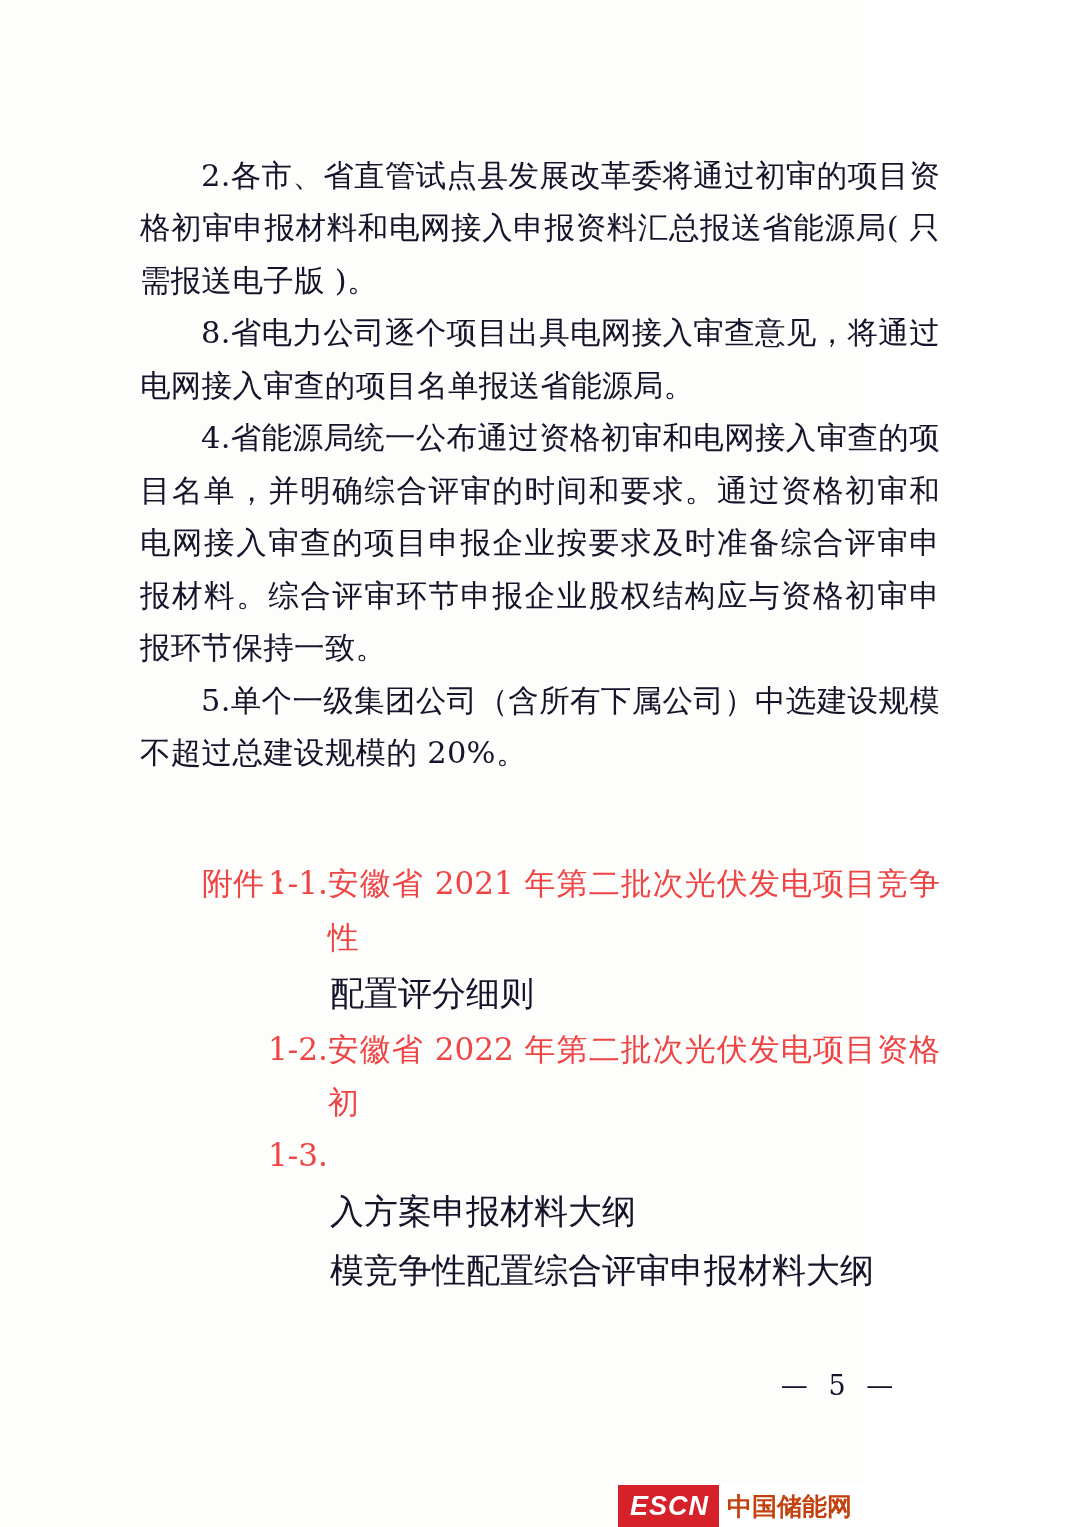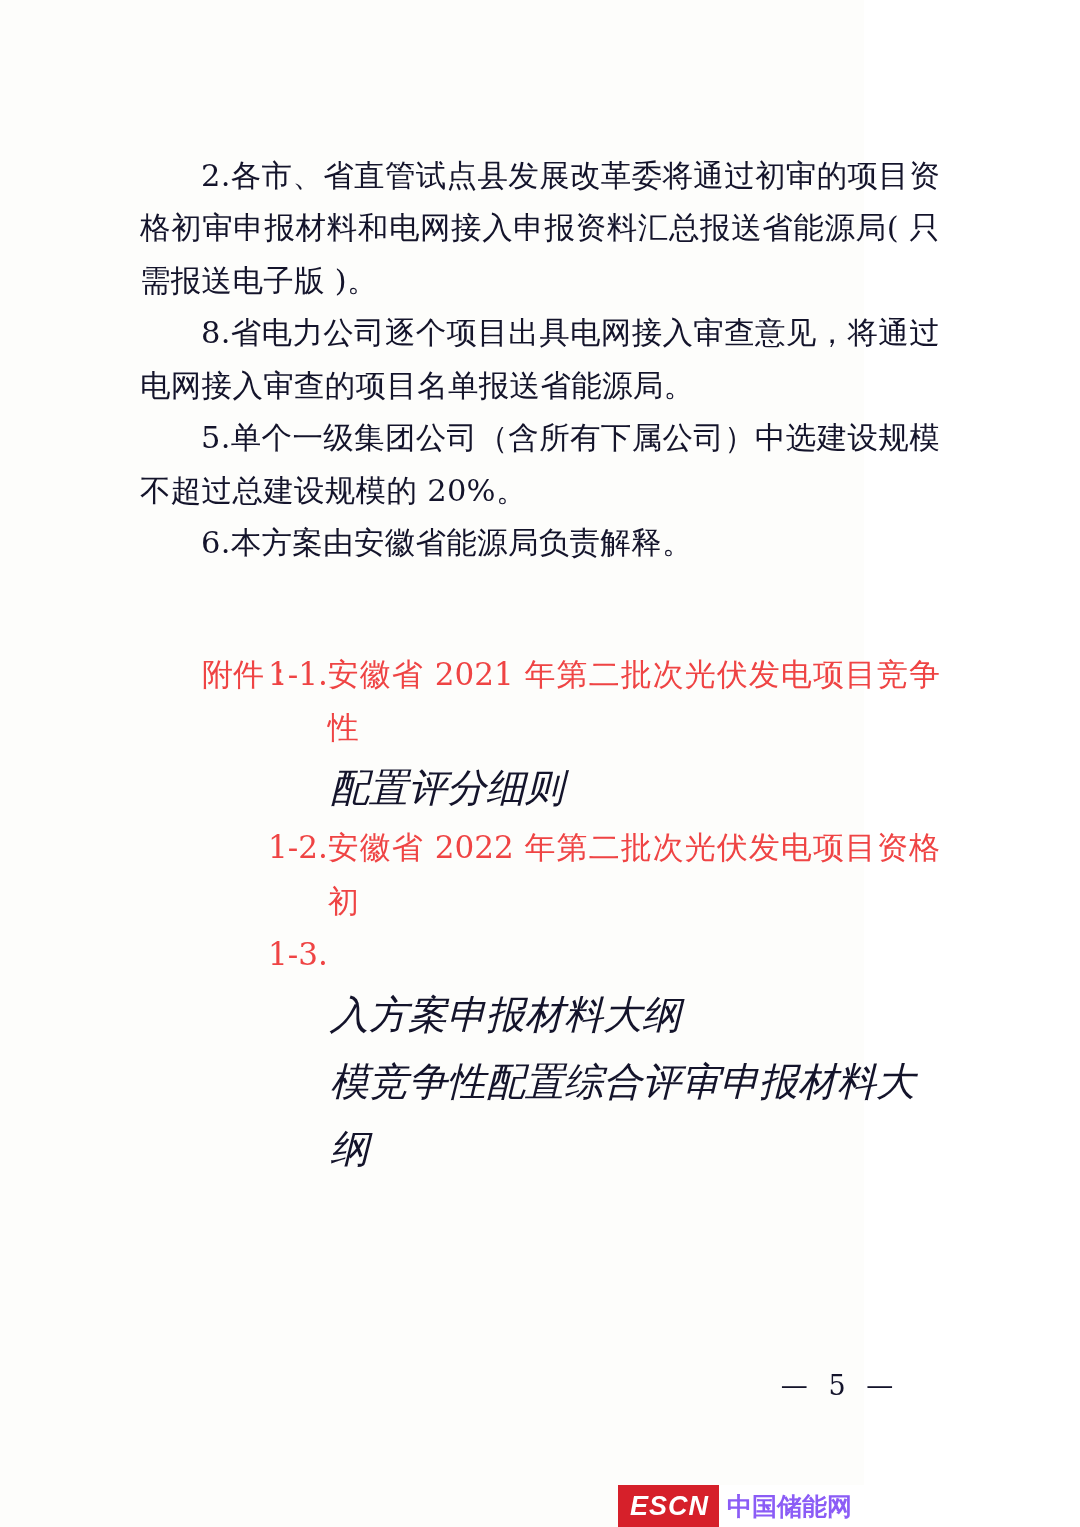--- a/index.html
+++ b/index.html
@@ -65,24 +65,23 @@
     flex: 0 0 auto;
     white-space: nowrap;
   }
   .attach-text {
     flex: 1 1 auto;
     text-align: justify;
     text-justify: inter-ideograph;
   }
   .attach-cont {
     display: flex;
-    font-size: 39px;
+    font-size: 34px;
     line-height: 1.72;
     color: #14142b;
-    font-style: italic;
   }
   .attach-cont .spacer {
     flex: 0 0 190px;
   }
   .page-number {
     position: absolute;
     left: 0;
     top: 1370px;
     width: 1080px;
     text-align: center;
@@ -108,39 +107,39 @@
     font-weight: bold;
     font-size: 27px;
     letter-spacing: 1px;
     padding: 4px 10px 4px 12px;
     display: flex;
     align-items: center;
     font-style: italic;
   }
   .wm-right {
     background: #ffffff;
-    color: #8b5cf6;
+    color: #c2410c;
     font-weight: bold;
     font-size: 25px;
     padding: 4px 12px 4px 8px;
     display: flex;
     align-items: center;
     letter-spacing: 0px;
   }
 </style>
 </head>
 <body>
 
 <div class="page">
   <div class="content">
 
     <p class="para">2.各市、省直管试点县发展改革委将通过初审的项目资格初审申报材料和电网接入申报资料汇总报送省能源局( 只需报送电子版 )。</p>
     <p class="para">8.省电力公司逐个项目出具电网接入审查意见，将通过电网接入审查的项目名单报送省能源局。</p>
+    <p class="para">4.省能源局统一公布通过资格初审和电网接入审查的项目名单，并明确综合评审的时间和要求。通过资格初审和电网接入审查的项目申报企业按要求及时准备综合评审申报材料。综合评审环节申报企业股权结构应与资格初审申报环节保持一致。</p>
     <p class="para">5.单个一级集团公司（含所有下属公司）中选建设规模不超过总建设规模的 20%。</p>
-    <p class="para last-short">6.本方案由安徽省能源局负责解释。</p>
 
     <div class="attach-block">
 
       <div class="attach-row">
         <span class="attach-label">附件：</span>
         <span class="attach-num">1-1.</span>
         <span class="attach-text">安徽省 2021 年第二批次光伏发电项目竞争性</span>
       </div>
       <div class="attach-cont">
         <span class="spacer"></span>

